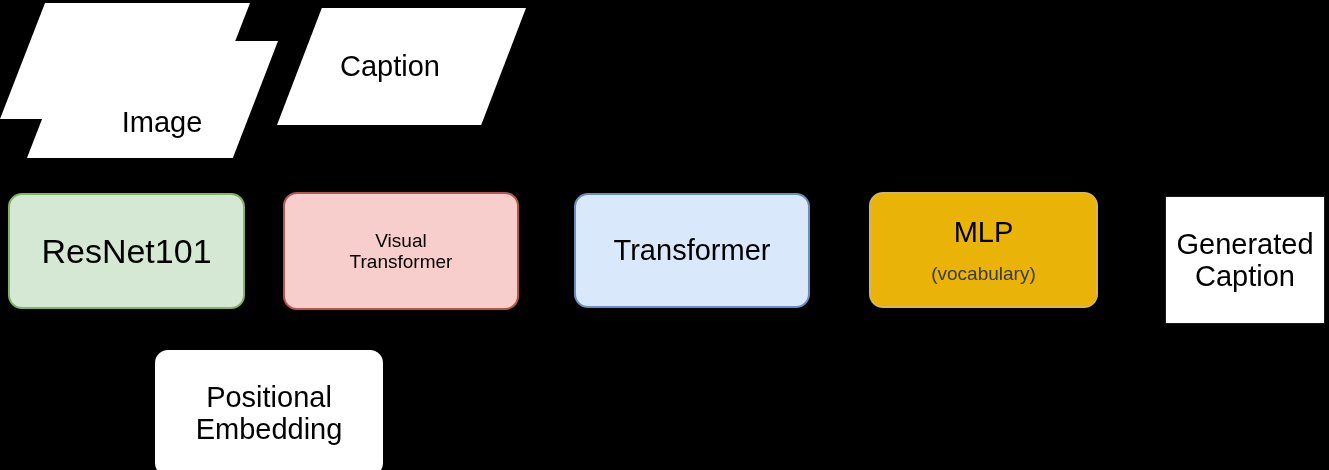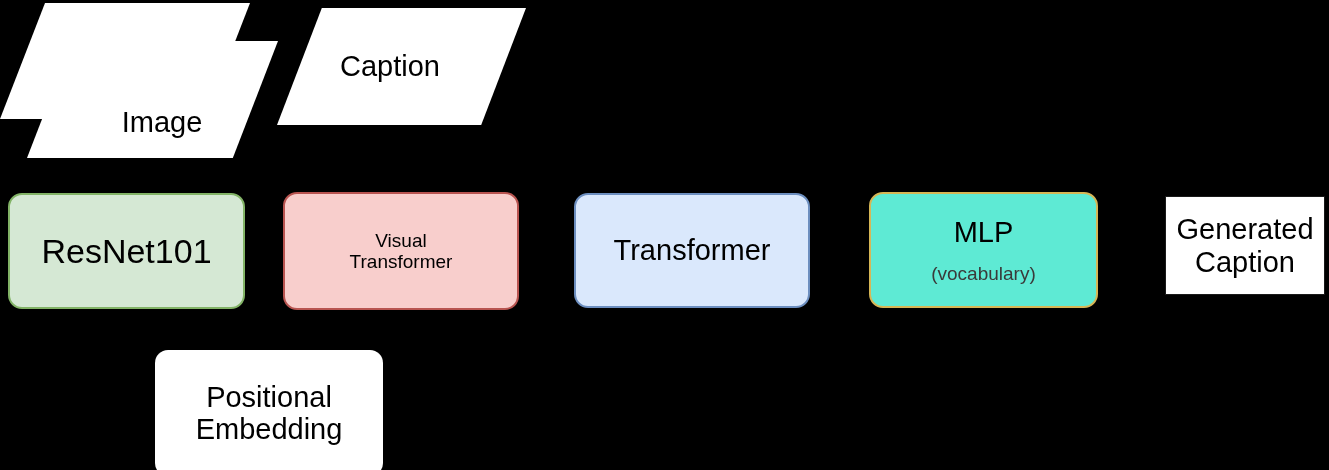--- a/index.html
+++ b/index.html
@@ -105,24 +105,24 @@
 
   <div class="node rbox" style="left:283px; top:192px; width:236px; height:118px; background:#f8cecc; border-color:#b85450;">
     <span class="node-label" style="font-size:19px;">Visual
 Transformer</span>
   </div>
 
   <div class="node rbox" style="left:574px; top:193px; width:236px; height:115px; background:#dae8fc; border-color:#6c8ebf;">
     <span class="node-label" style="font-size:29px;">Transformer</span>
   </div>
 
-  <div class="node rbox" style="left:869px; top:192px; width:229px; height:116px; background:#5eead4; border-color:#d6b656;">
+  <div class="node rbox" style="left:869px; top:192px; width:229px; height:116px; background:#eab308; border-color:#d6b656;">
     <span class="node-label" style="font-size:29px;">MLP</span>
     <span class="node-sublabel" style="font-size:19px; margin-top:15px;">(vocabulary)</span>
   </div>
 
-  <div class="plain-box" style="left:1165px; top:196px; width:160px; height:99px; font-size:29px;">Generated
+  <div class="plain-box" style="left:1165px; top:196px; width:160px; height:128px; font-size:29px;">Generated
 Caption</div>
 
   <div class="white-round" style="left:155px; top:350px; width:228px; height:126px; font-size:29px;">Positional
 Embedding</div>
 
 </div>
 
 </body></html>

